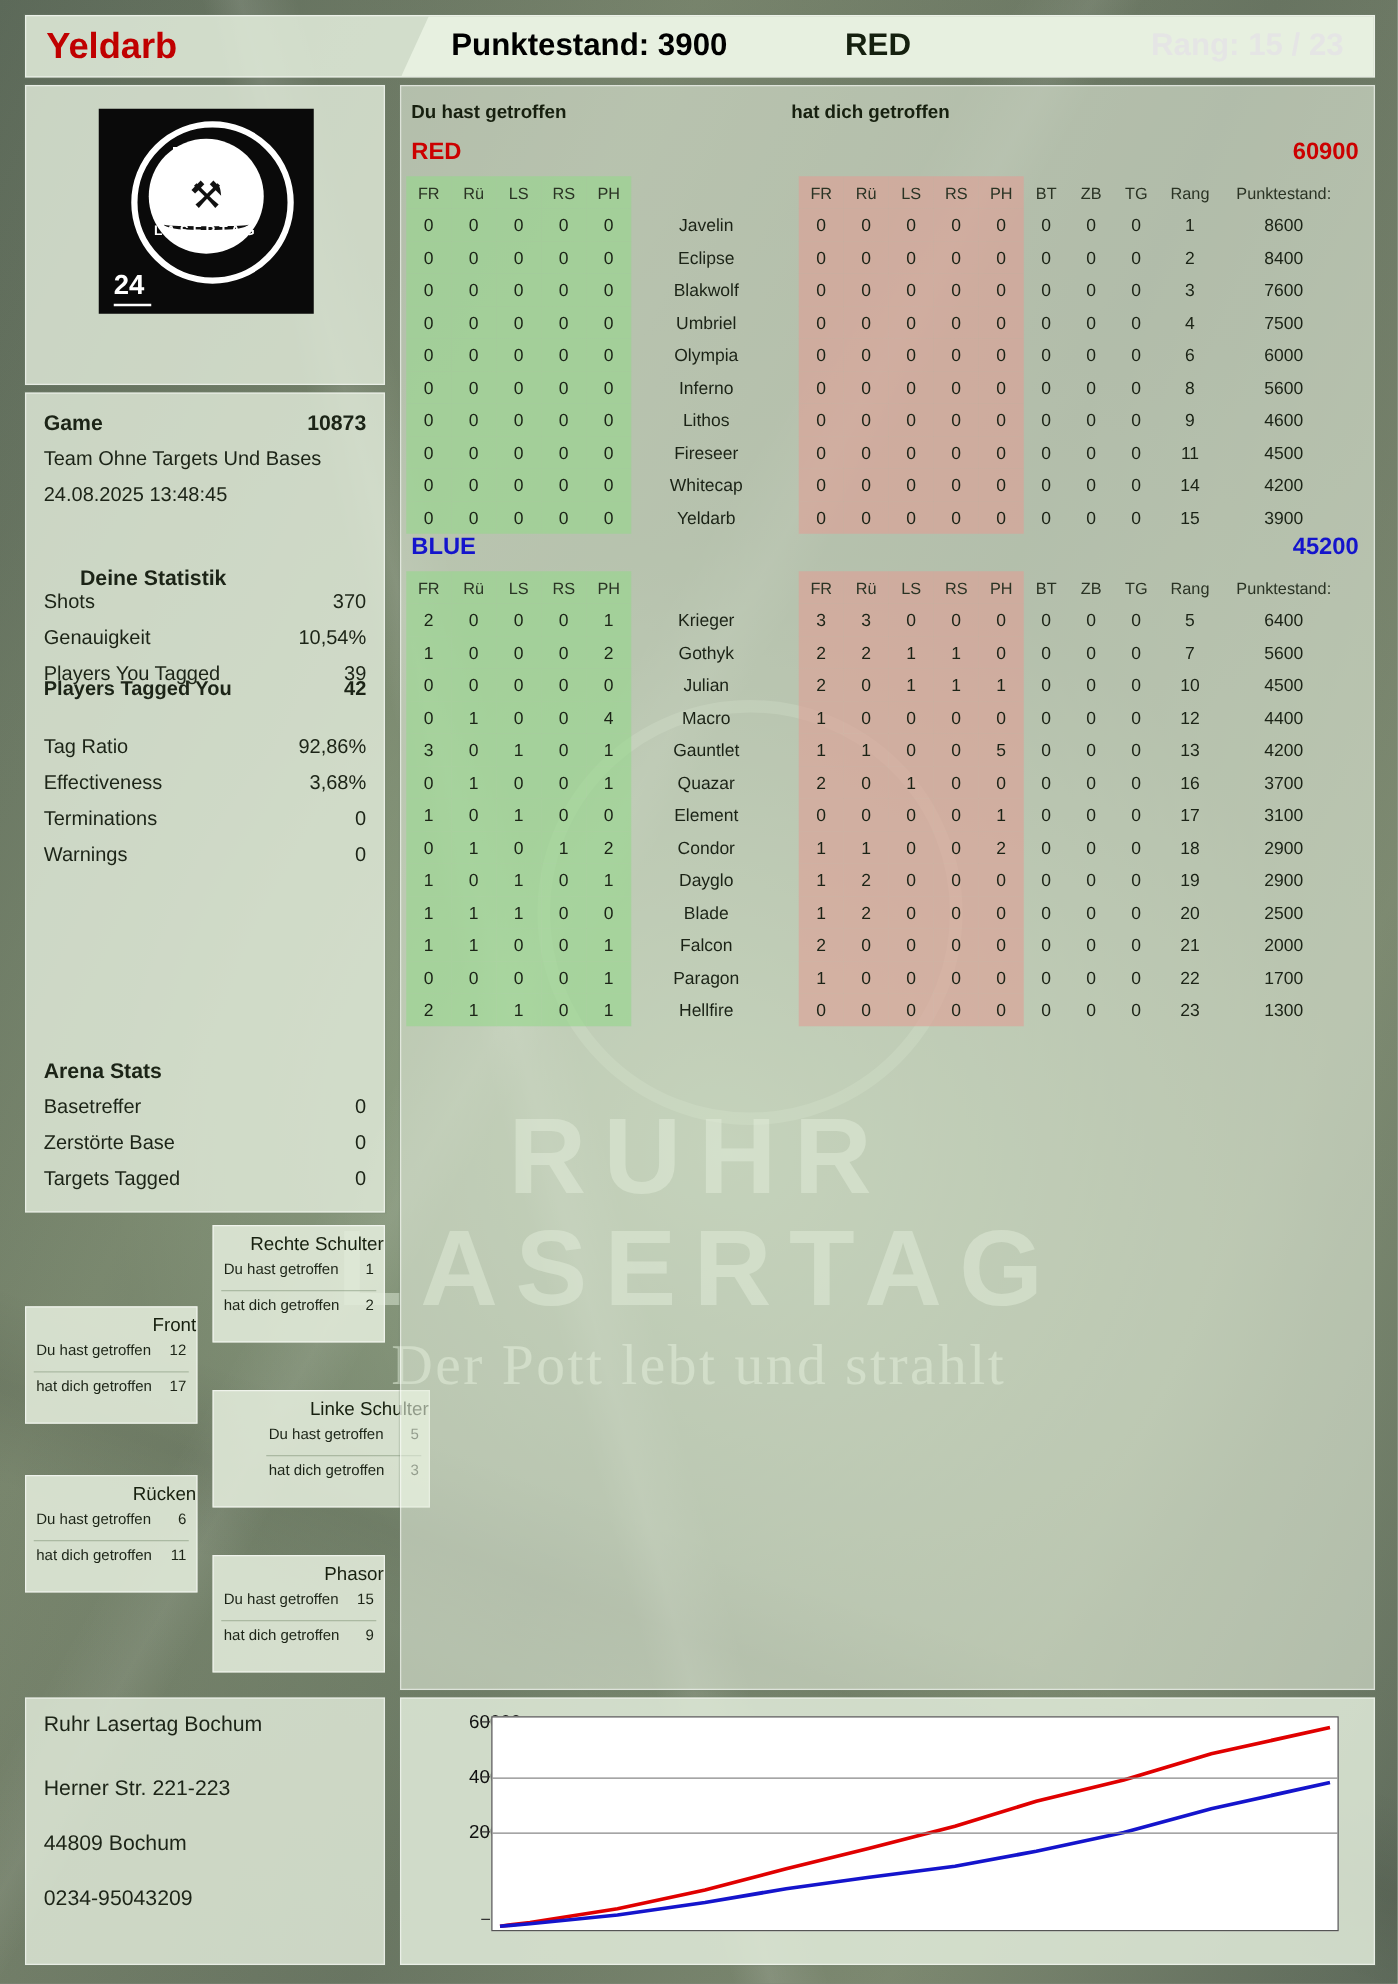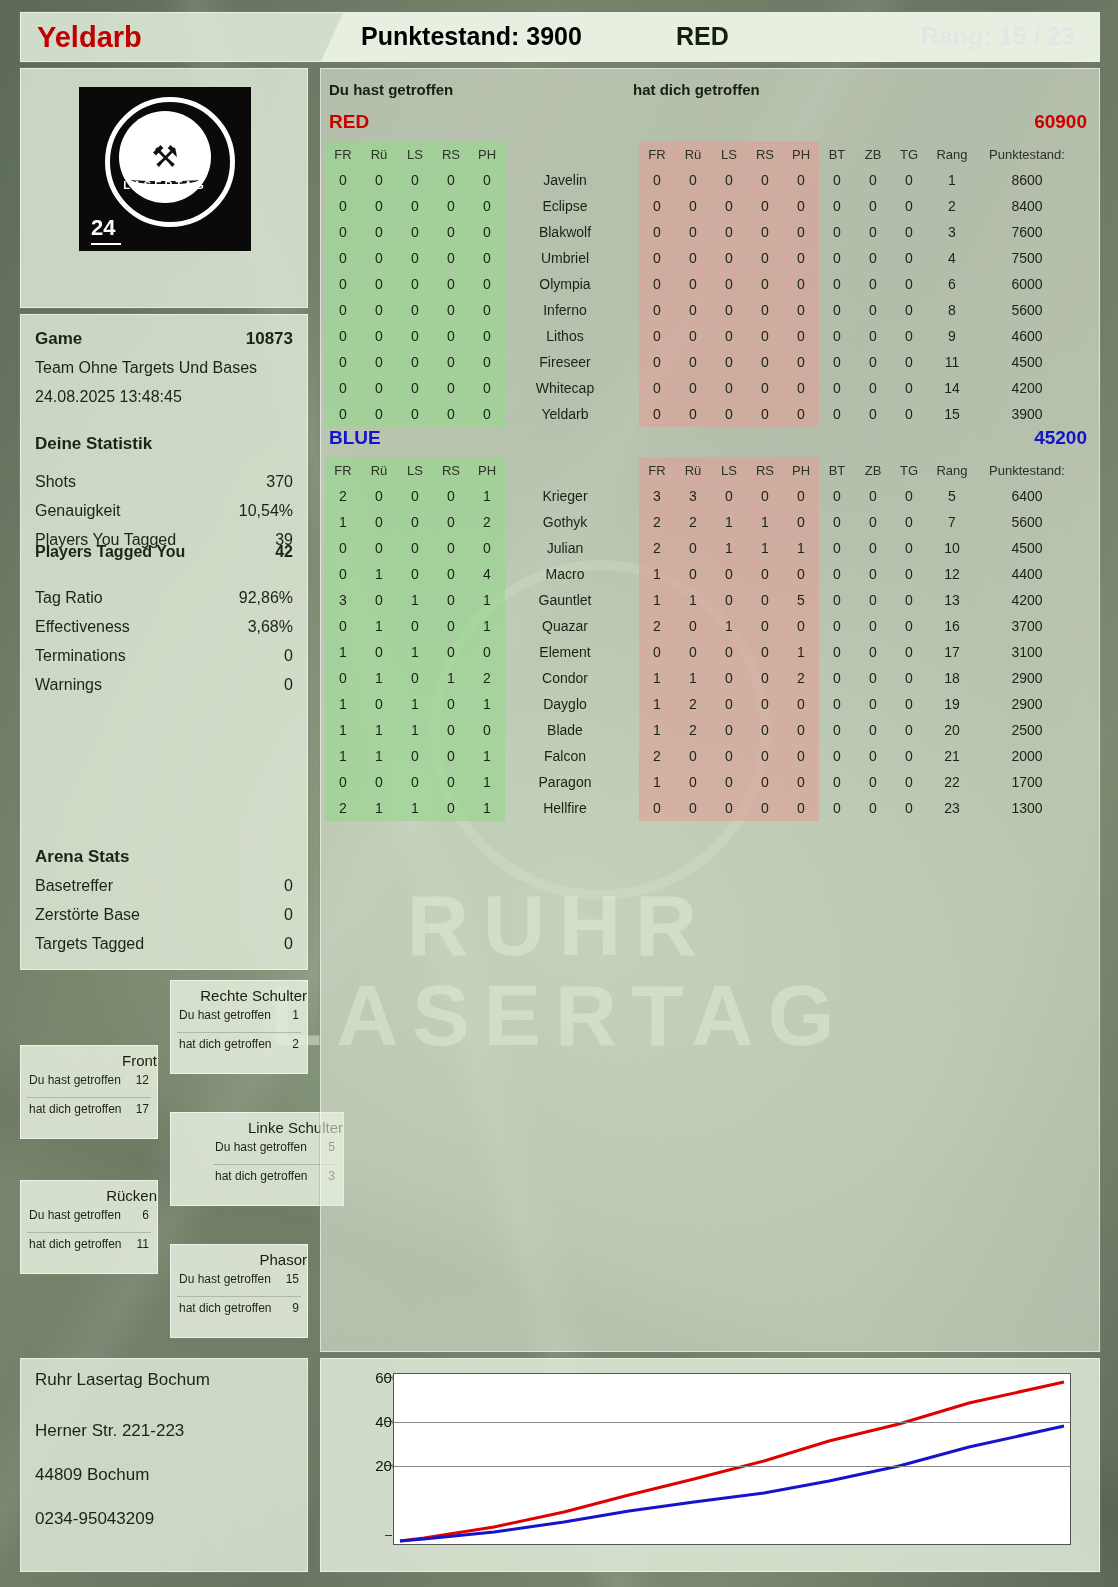--- a/index.html
+++ b/index.html
@@ -105,20 +105,21 @@
   .ytickmark{position:absolute;width:7px;border-top:1px solid #333;}
 </style>
 </head>
 <body>
 
 <div class="bg"></div>
 <div class="wm-circle"></div>
 <div class="watermark">
   <div class="wm1">RUHR</div>
   <div class="wm1">LASERTAG</div>
+  <div class="wm2">Der Pott lebt und strahlt</div>
 </div>
 
 <div class="panel" id="header">
   <div class="clip"></div>
   <div class="nick">Yeldarb</div>
   <div class="score">Punktestand: 3900</div>
   <div class="team">RED</div>
   <div class="rank">Rang: 15 / 23</div>
 </div>
 
@@ -136,21 +137,21 @@
 </div>
 
 <div class="panel" id="stats-panel">
   <div class="sp-row sp-head" style="top:14px;">
     <span class="k">Game</span>
     <span class="v">10873</span>
   </div>
   <div class="sp-row" style="top:44px;">Team Ohne Targets Und Bases</div>
   <div class="sp-row" style="top:73px;">24.08.2025 13:48:45</div>
 
-  <div class="sp-row sp-head" style="top:119px;">Deine Statistik</div>
+  <div class="sp-row sp-head" style="top:138px;margin-left:29px;">Deine Statistik</div>
 
   <div class="sp-row" style="top:158px;">
     <span class="k">Shots</span>
     <span class="v">370</span>
   </div>
   <div class="sp-row" style="top:187px;">
     <span class="k">Genauigkeit</span>
     <span class="v">10,54%</span>
   </div>
   <div class="sp-row" style="top:216px;">

